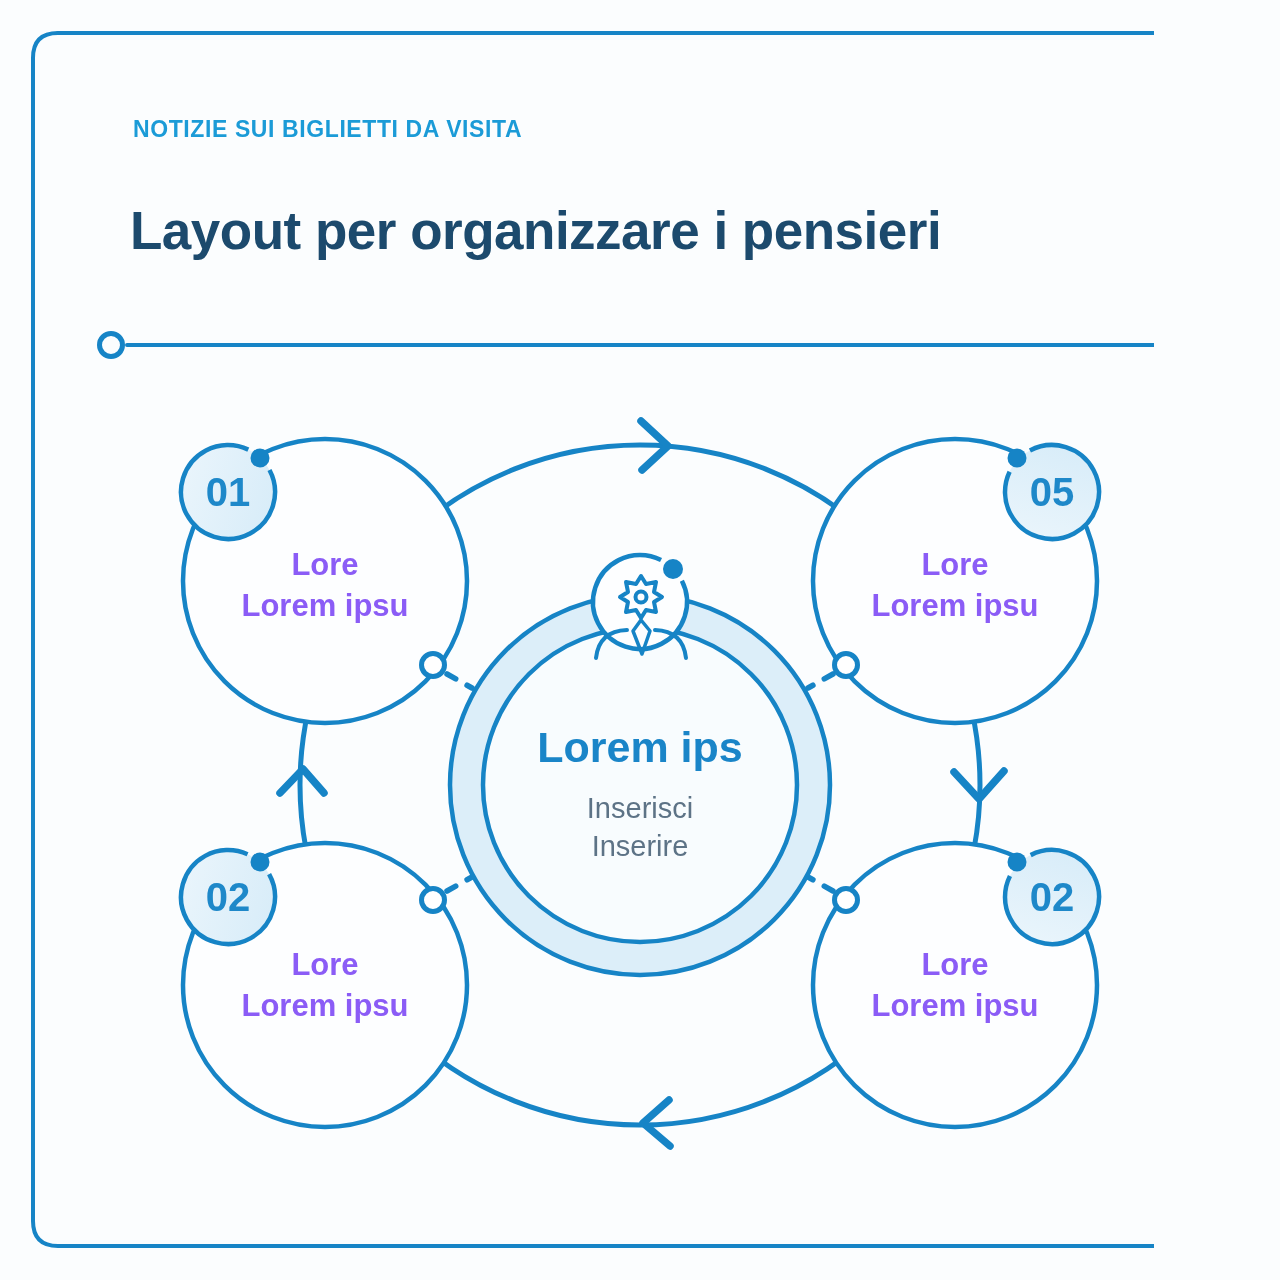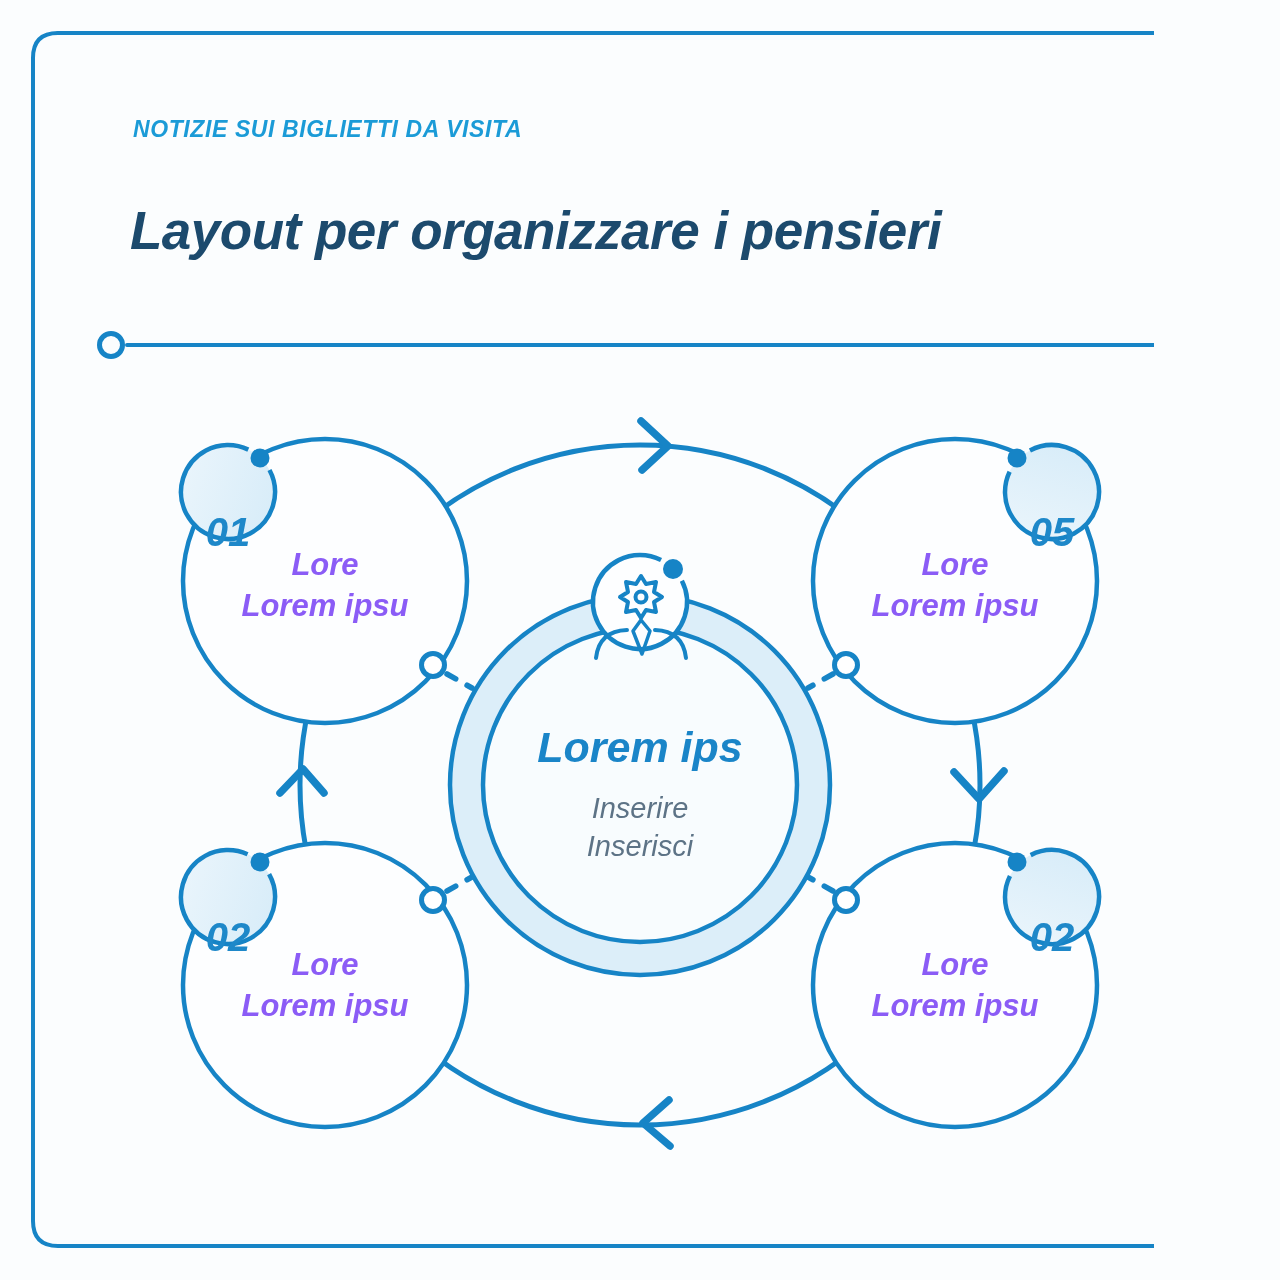--- a/index.html
+++ b/index.html
@@ -7,21 +7,20 @@
     padding: 0;
     background: #fbfdfe;
     font-family: "Liberation Sans", "DejaVu Sans", sans-serif;
   }
   .canvas {
     position: relative;
     width: 1154px;
     height: 1280px;
     background: #fbfdfe;
     overflow: hidden;
-    font-style: italic;
   }
   .canvas svg {
     position: absolute;
     left: 0;
     top: 0;
   }
   .txt { position: absolute; }
 
   .eyebrow {
     left: 133px;
@@ -53,21 +52,20 @@
   .s3 { left: 805px; top: 944px; }
   .s4 { left: 175px; top: 944px; }
 
   .step-num {
     width: 100px;
     text-align: center;
     font-size: 40px;
     line-height: 48px;
     font-weight: bold;
     color: #1e88c9;
-    margin-top: 40px;
   }
   .n1 { left: 178px; top: 468px; }
   .n2 { left: 1002px; top: 468px; }
   .n3 { left: 1002px; top: 873px; }
   .n4 { left: 178px; top: 873px; }
 
   .center-title {
     left: 480px;
     top: 725px;
     width: 320px;
@@ -188,17 +186,17 @@
     <div>Lore</div>
     <div>Lorem ipsu</div>
   </div>
   <div class="txt step-label s4">
     <div>Lore</div>
     <div>Lorem ipsu</div>
   </div>
 
   <div class="txt center-title">Lorem ips</div>
   <div class="txt center-sub">
+    <div>Inserisci</div>
     <div>Inserire</div>
-    <div>Inserisci</div>
   </div>
 
 </div>
 
 </body></html>

